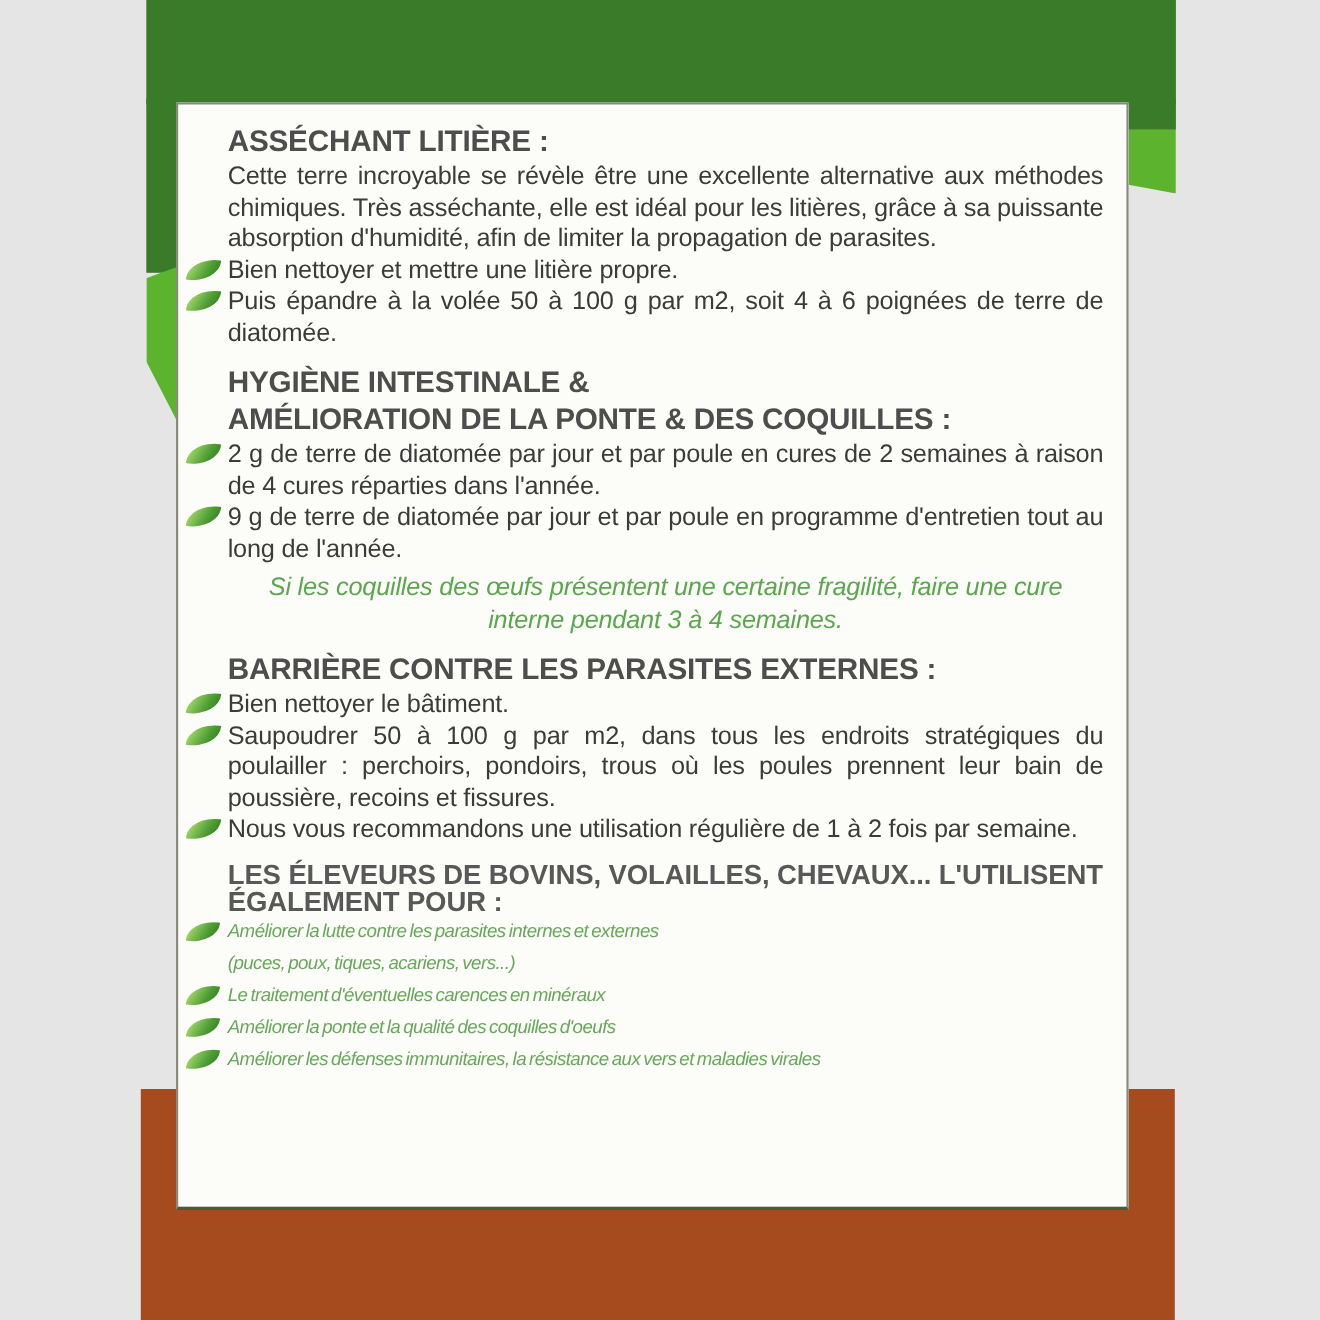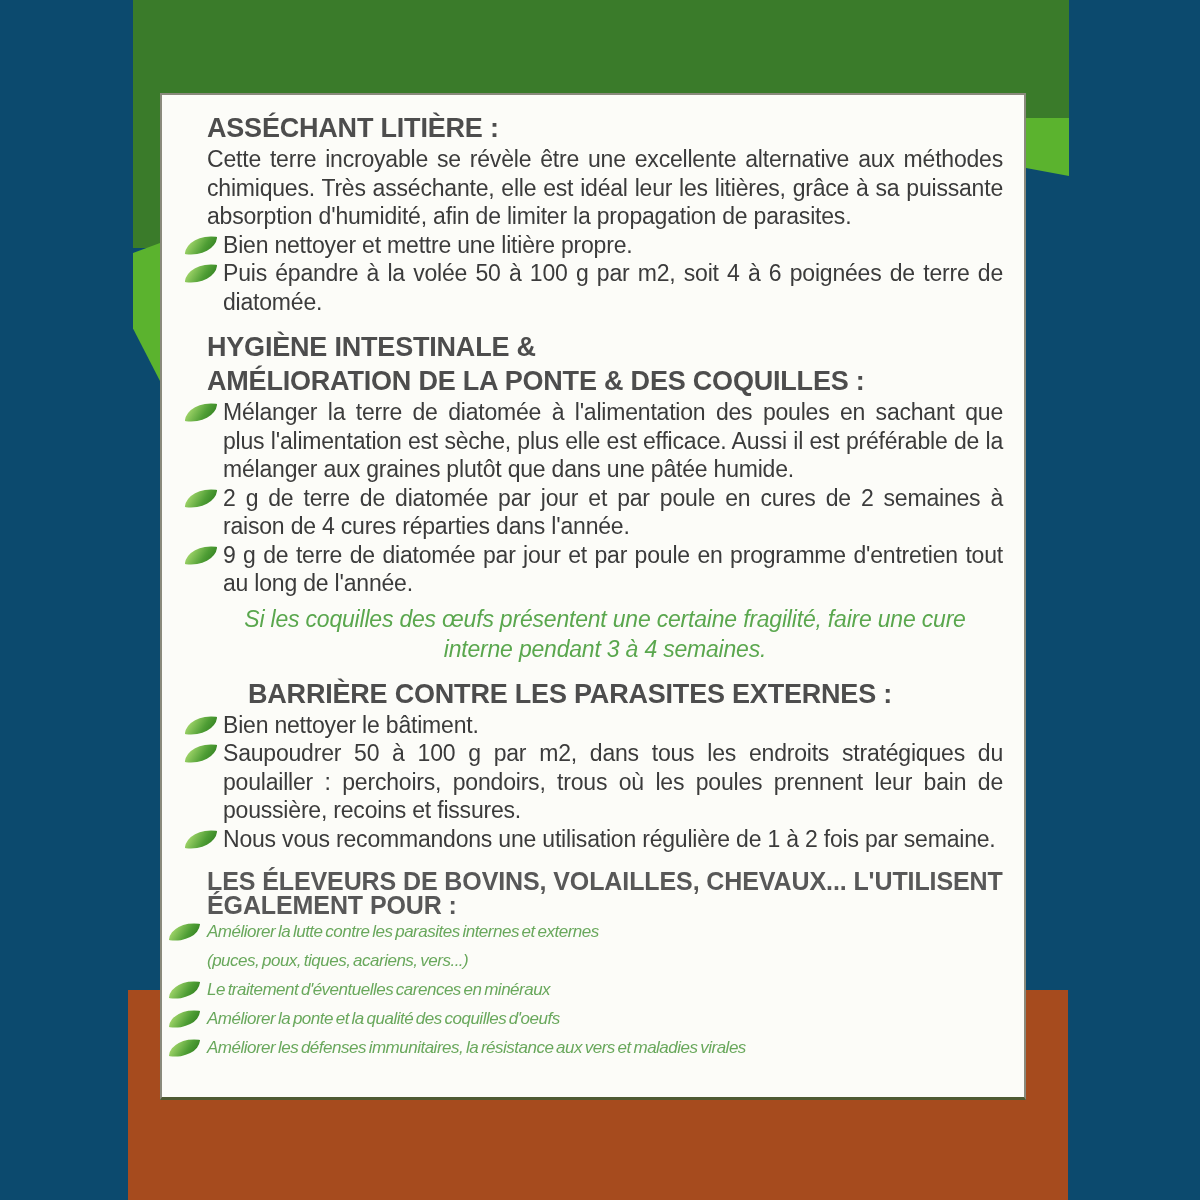--- a/index.html
+++ b/index.html
@@ -1,17 +1,17 @@
 <!DOCTYPE html>
 <html style="--band_green: #3a7b2a; --ribbon_light_green: #5bb32e; --brown: #a64b1e; --card_bg: #fcfcf8; --card_border: #8a8a7c; --card_border_bottom: #4e5a33; --title_gray: #4d4d4d; --body_text: #3b3b3b; --note_green: #5aa74e; --footer_green: #69a85c; --footer_title_gray: #585858; --leaf_light: #aede72; --leaf_dark: #2c7a1d;"><head>
 <meta charset="utf-8">
 <style>
   html,body{margin:0;padding:0;background:#ffffff;}
   .stage{
-    position:relative;width:1200px;height:1200px;overflow:hidden;background:#0c4a6e;
+    position:relative;width:1200px;height:1200px;overflow:hidden;background:#e5e5e5;
     font-family:"Liberation Sans","DejaVu Sans",sans-serif;
   }
   
   .band{position:absolute;left:133px;top:0;width:936px;height:95px;background:var(--band_green,#3a7b2a);}
   .ribbon-left-dark{position:absolute;left:133px;top:90px;width:27px;height:158px;background:var(--band_green,#3a7b2a);}
   .ribbon-left-tail{position:absolute;left:133px;top:243px;width:27px;height:138px;background:var(--ribbon_light_green,#5bb32e);
     clip-path:polygon(0 10px,100% 0,100% 100%,0 62%);}
   .ribbon-right-dark{position:absolute;left:1026px;top:90px;width:43px;height:28px;background:var(--band_green,#3a7b2a);}
   .ribbon-right-tail{position:absolute;left:1026px;top:118px;width:43px;height:58px;background:var(--ribbon_light_green,#5bb32e);
     clip-path:polygon(0 0,100% 0,100% 100%,0 86%);}
@@ -23,26 +23,26 @@
     border:2px solid var(--card_border,#8a8a7c);
     border-bottom:3px solid var(--card_border_bottom,#4e5a33);
   }
   .content{padding:14px 21px 0 45px;}
   .s-title{
     font-weight:bold;font-size:27px;line-height:34px;color:var(--title_gray,#4d4d4d);
     letter-spacing:-0.2px;
   }
   .t1{margin-top:2px;}
   .t2{margin-top:14px;}
-  .t3{margin-top:13px;margin-left:41px;}
+  .t3{margin-top:13px;}
   .body-text{
     font-size:23px;line-height:28.5px;color:var(--body_text,#3b3b3b);
     letter-spacing:-0.2px;text-align:justify;margin:0;
   }
-  .bullet{position:relative;margin-left:16px;}
+  .bullet{position:relative;}
   .leaf{
     position:absolute;left:-37px;top:4px;width:30px;height:21px;display:block;
     background:linear-gradient(115deg,var(--leaf_light,#aede72) 10%,#4f9e35 60%,var(--leaf_dark,#2c7a1d) 95%);
     border-radius:100% 4% 100% 4%;
     transform:rotate(7deg);
   }
   .note{
     font-size:23px;line-height:30px;font-style:italic;text-align:center;
     color:var(--note_green,#5aa74e);margin:6px 0 0 0;letter-spacing:-0.2px;
   }
@@ -65,37 +65,33 @@
   <div class="ribbon-left-dark"></div>
   <div class="ribbon-left-tail"></div>
   <div class="ribbon-right-dark"></div>
   <div class="ribbon-right-tail"></div>
   <div class="brown"></div>
 
   <div class="card">
     <div class="content">
 
       <div class="s-title t1">ASSÉCHANT LITIÈRE :</div>
-      <p class="body-text">Cette terre incroyable se révèle être une excellente alternative aux méthodes chimiques. Très asséchante, elle est idéal leur les litières, grâce à sa puissante absorption d'humidité, afin de limiter la propagation de parasites.</p>
+      <p class="body-text">Cette terre incroyable se révèle être une excellente alternative aux méthodes chimiques. Très asséchante, elle est idéal pour les litières, grâce à sa puissante absorption d'humidité, afin de limiter la propagation de parasites.</p>
       <div class="bullet">
         <span class="leaf"></span>
         <p class="body-text">Bien nettoyer et mettre une litière propre.</p>
       </div>
       <div class="bullet">
         <span class="leaf"></span>
         <p class="body-text">Puis épandre à la volée 50 à 100 g par m2, soit 4 à 6 poignées de terre de diatomée.</p>
       </div>
 
       <div class="s-title t2">
         <div>HYGIÈNE INTESTINALE &amp;</div>
         <div>AMÉLIORATION DE LA PONTE &amp; DES COQUILLES :</div>
-      </div>
-      <div class="bullet">
-        <span class="leaf"></span>
-        <p class="body-text">Mélanger la terre de diatomée à l'alimentation des poules en sachant que plus l'alimentation est sèche, plus elle est efficace. Aussi il est préférable de la mélanger aux graines plutôt que dans une pâtée humide.</p>
       </div>
       <div class="bullet">
         <span class="leaf"></span>
         <p class="body-text">2 g de terre de diatomée par jour et par poule en cures de 2 semaines à raison de 4 cures réparties dans l'année.</p>
       </div>
       <div class="bullet">
         <span class="leaf"></span>
         <p class="body-text">9 g de terre de diatomée par jour et par poule en programme d'entretien tout au long de l'année.</p>
       </div>
       <p class="note">Si les coquilles des œufs présentent une certaine fragilité, faire une cure interne pendant 3 à 4 semaines.</p>

